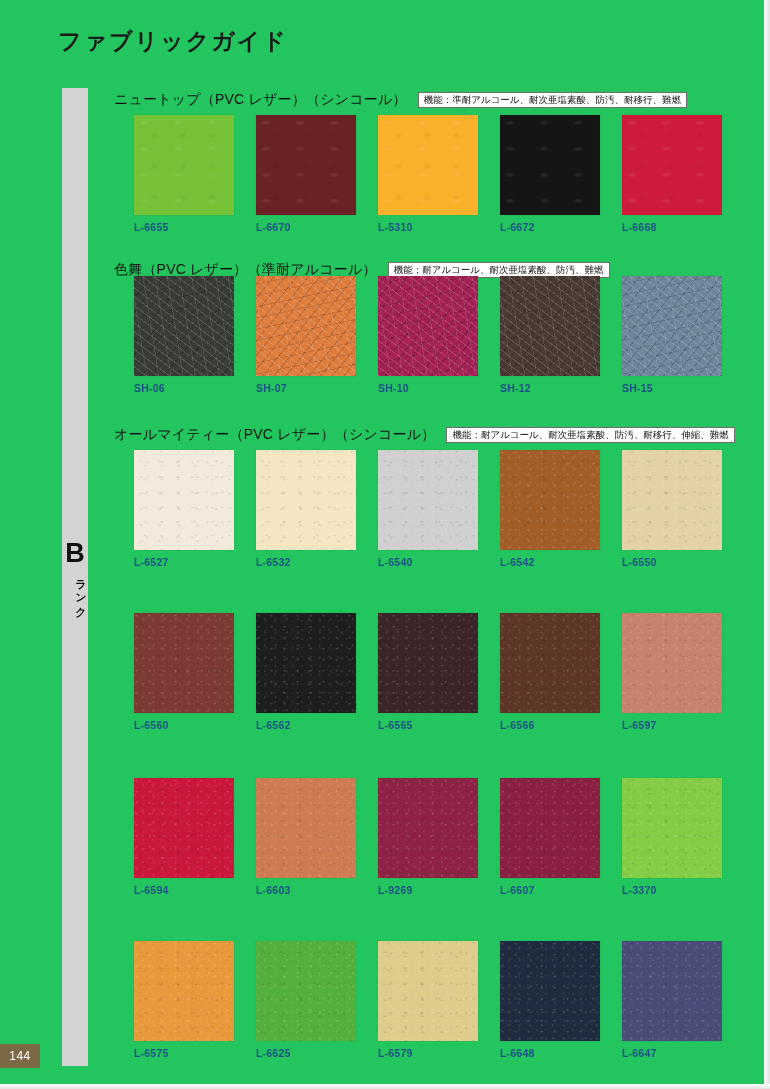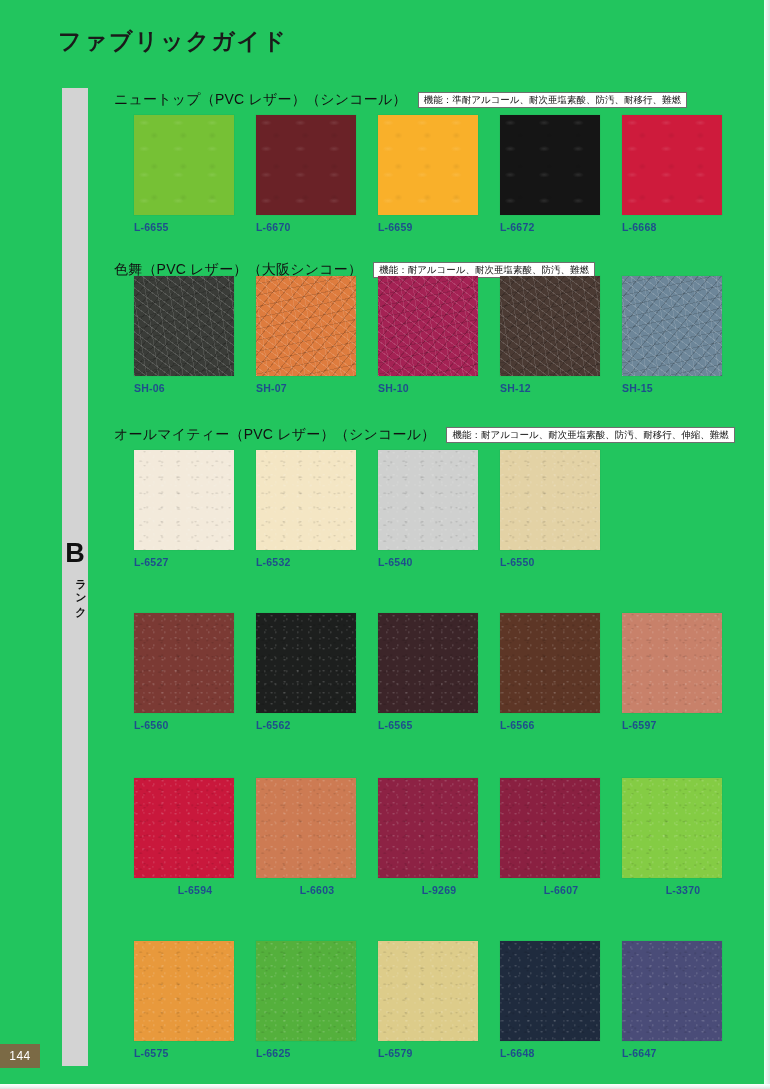--- a/index.html
+++ b/index.html
@@ -216,38 +216,38 @@
         <div class="swatch-cell">
           <div class="swatch" style="background: rgb(106, 34, 39);">
             <div class="tex vinyl"></div>
           </div>
           <div class="swatch-label">L-6670</div>
         </div>
         <div class="swatch-cell">
           <div class="swatch" style="background: rgb(249, 176, 42);">
             <div class="tex vinyl"></div>
           </div>
-          <div class="swatch-label">L-6659</div>
+          <div class="swatch-label">L-5310</div>
         </div>
         <div class="swatch-cell">
           <div class="swatch" style="background: rgb(21, 21, 21);">
             <div class="tex vinyl"></div>
           </div>
           <div class="swatch-label">L-6672</div>
         </div>
         <div class="swatch-cell">
           <div class="swatch" style="background: rgb(206, 27, 60);">
             <div class="tex vinyl"></div>
           </div>
           <div class="swatch-label">L-6668</div>
         </div>
       </div>
       <div class="group" style="top: 262px;">
         <div class="group-header">
-          <div class="group-name">色舞（PVC レザー）（大阪シンコー）</div>
+          <div class="group-name">色舞（PVC レザー）（準耐アルコール）</div>
           <div class="group-function">機能：耐アルコール、耐次亜塩素酸、防汚、難燃</div>
         </div>
       </div>
       <div class="swatch-row" style="top: 276px;">
         <div class="swatch-cell">
           <div class="swatch" style="background: rgb(58, 60, 56);">
             <div class="tex scratch"></div>
           </div>
           <div class="swatch-label">SH-06</div>
         </div>
@@ -295,20 +295,26 @@
           </div>
           <div class="swatch-label">L-6532</div>
         </div>
         <div class="swatch-cell">
           <div class="swatch" style="background: rgb(207, 208, 207);">
             <div class="tex leather"></div>
           </div>
           <div class="swatch-label">L-6540</div>
         </div>
         <div class="swatch-cell">
+          <div class="swatch" style="background: rgb(163, 94, 40);">
+            <div class="tex leather"></div>
+          </div>
+          <div class="swatch-label">L-6542</div>
+        </div>
+        <div class="swatch-cell">
           <div class="swatch" style="background: rgb(227, 210, 165);">
             <div class="tex leather"></div>
           </div>
           <div class="swatch-label">L-6550</div>
         </div>
       </div>
       <div class="swatch-row" style="top: 613px;">
         <div class="swatch-cell">
           <div class="swatch" style="background: rgb(123, 58, 52);">
             <div class="tex leather"></div>
@@ -333,21 +339,21 @@
           </div>
           <div class="swatch-label">L-6566</div>
         </div>
         <div class="swatch-cell">
           <div class="swatch" style="background: rgb(200, 129, 106);">
             <div class="tex leather"></div>
           </div>
           <div class="swatch-label">L-6597</div>
         </div>
       </div>
-      <div class="swatch-row" style="top: 778px; text-align: center;">
+      <div class="swatch-row" style="top: 778px;">
         <div class="swatch-cell">
           <div class="swatch" style="background: rgb(201, 24, 60);">
             <div class="tex leather"></div>
           </div>
           <div class="swatch-label">L-6594</div>
         </div>
         <div class="swatch-cell">
           <div class="swatch" style="background: rgb(205, 123, 83);">
             <div class="tex leather"></div>
           </div>

